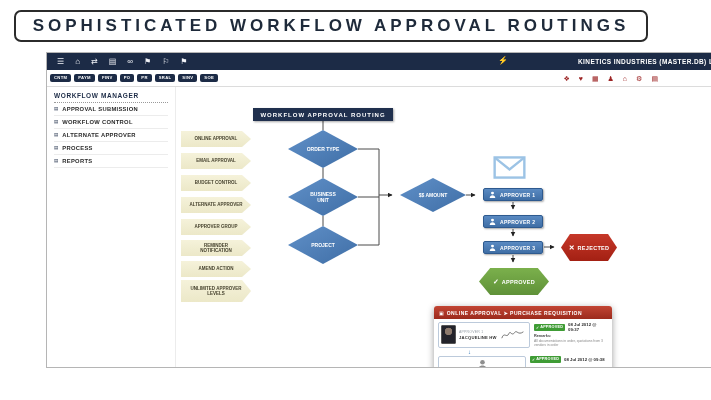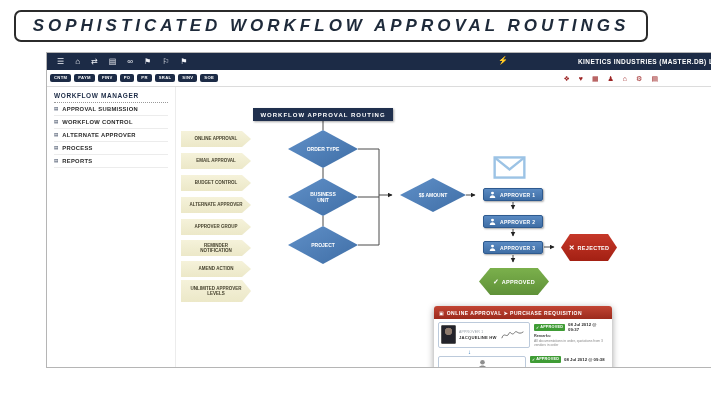--- a/index.html
+++ b/index.html
@@ -2,21 +2,21 @@
 <html><head>
 <meta charset="utf-8">
 <style>
   * { margin:0; padding:0; box-sizing:border-box; }
   body { font-family:"Liberation Sans", sans-serif; background:#fff; }
   .slide { position:relative; width:711px; height:400px; background:#fff; overflow:hidden; }
 
   
   .title-box { position:absolute; left:14px; top:10px; width:634px; height:32px;
     border:2px solid #2b2b2b; border-radius:7px; display:flex; align-items:center; justify-content:center; }
-  .title-box span { font-size:17px; font-weight:800; letter-spacing:4px; color:#1e2a3a; white-space:nowrap;font-style:italic; }
+  .title-box span { font-size:17px; font-weight:800; letter-spacing:4px; color:#1e2a3a; white-space:nowrap; }
 
   
   .app { position:absolute; left:46px; top:52px; width:667px; height:316px;
     background:#fff; border:1px solid #b5b5b5; border-right:none; overflow:hidden; }
 
   .topbar { position:relative; height:17px; background:#1c2b46; display:flex; align-items:center; padding-left:10px; gap:11px; }
   .tb-ic { color:#f2f4f8; font-size:8px; line-height:1; cursor:pointer; }
   .flash { position:absolute; left:451px; top:3px; color:#fff; font-size:8px; }
   .brand { position:absolute; left:531px; top:5px; color:#fff; font-size:6.5px; font-weight:bold; letter-spacing:.4px; white-space:nowrap; }
 

